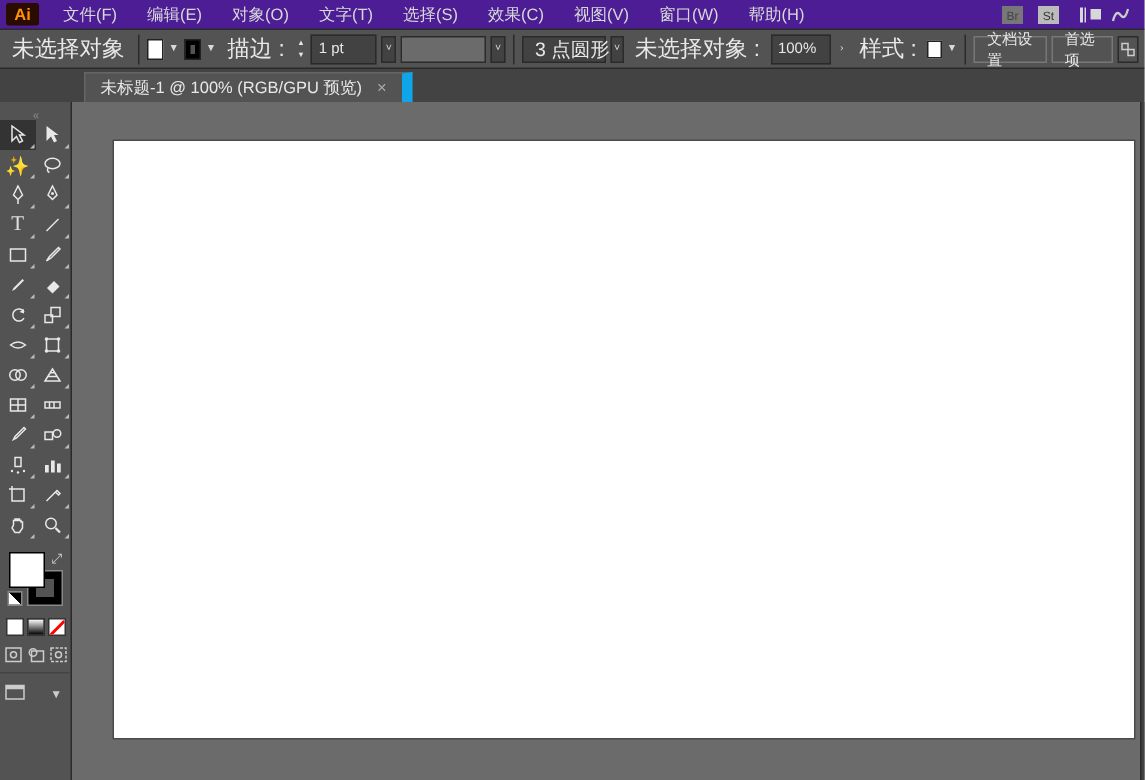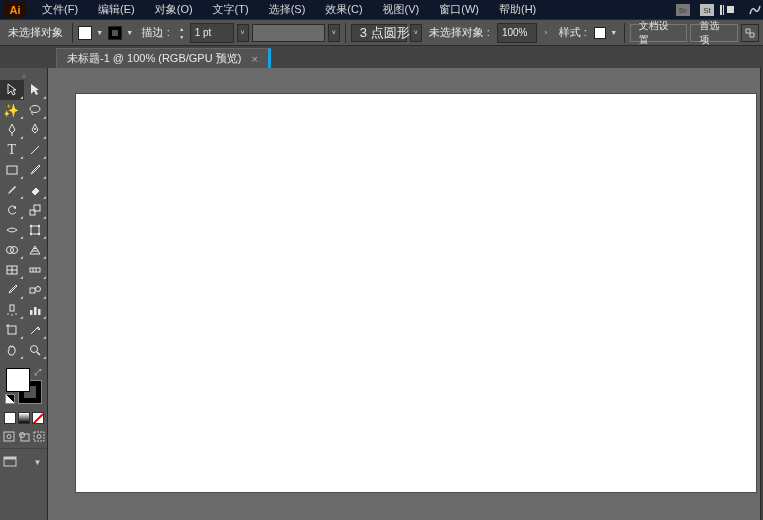--- a/index.html
+++ b/index.html
@@ -1,50 +1,50 @@
 <!DOCTYPE html>
 <html><head>
 <meta charset="utf-8">
 <style>
   * { box-sizing: border-box; margin: 0; padding: 0; }
   body { font-family: "Microsoft YaHei", "Segoe UI", sans-serif; font-size: 11px; background: #535353; color: #d8d8d8; width: 763px; height: 520px; overflow: hidden; position: relative; }
   
   
-  .menubar { display: flex; align-items: center; height: 20px; background: #0f172a; border-bottom: 1px solid #2a2a2a; padding-left: 4px; gap: 0; }
+  .menubar { display: flex; align-items: center; height: 20px; background: #4c1d95; border-bottom: 1px solid #2a2a2a; padding-left: 4px; gap: 0; }
   .app-icon { width: 22px; height: 15px; background: #2a0b00; color: #ff9300; font-weight: bold; font-size: 11px; display: flex; align-items: center; justify-content: center; border-radius: 2px; margin-right: 6px; }
   .menu-item { padding: 2px 10px; cursor: pointer; font-size: 11px; }
   .menu-spacer { flex: 1; }
-  .menu-icon-btn { width: 22px; height: 18px; display: flex; align-items: center; justify-content: flex-end; margin: 0 1px; cursor: pointer; color: #888; }
+  .menu-icon-btn { width: 22px; height: 18px; display: flex; align-items: center; justify-content: flex-start; margin: 0 1px; cursor: pointer; color: #888; }
   .layout-btn { display: flex; align-items: center; gap: 1px; padding: 0 4px; }
   .layout-btn span { display: inline-block; background: #d8d8d8; }
   
   
   .controlbar { display: flex; align-items: center; height: 26px; background: #535353; border-bottom: 1px solid #2a2a2a; padding: 0 4px; gap: 3px; }
-  .cb-label { font-size: 11px; color: #e8e8e8; padding: 0 4px; white-space: nowrap; }
+  .cb-label { font-size: 15px; color: #e8e8e8; padding: 0 4px; white-space: nowrap; }
   .cb-swatch { width: 14px; height: 14px; border: 1px solid #222; }
   .cb-swatch-fill { background: #fff; }
   .cb-swatch-stroke { background: #000; position: relative; }
   .cb-swatch-stroke::after { content: ''; position: absolute; inset: 3px; background: #535353; }
   .cb-dropdown-arrow { width: 10px; height: 15px; display: flex; align-items: center; justify-content: center; font-size: 7px; color: #d8d8d8; cursor: pointer; }
   .cb-spinner { display: flex; flex-direction: column; width: 10px; height: 16px; }
   .cb-spinner div { flex: 1; display: flex; align-items: center; justify-content: center; font-size: 5px; cursor: pointer; color: #e8e8e8; }
   .cb-input { width: 44px; height: 20px; background: #424242; border: 1px solid #2a2a2a; color: #e8e8e8; font-size: 10px; padding: 0 4px; }
   .cb-swatch-large { width: 74px; height: 18px; background: #6b6b6b; border: 1px solid #2a2a2a; }
   .cb-brush-preview { width: 56px; height: 18px; background: #424242; border: 1px solid #2a2a2a; display: flex; align-items: center; padding: 0 4px; gap: 4px; }
   .cb-brush-dot { width: 4px; height: 4px; border-radius: 50%; background: #d8d8d8; }
   .cb-brush-label { font-size: 13px; color: #e8e8e8; white-space: nowrap; }
   .cb-chev { width: 12px; height: 18px; background: #424242; border: 1px solid #2a2a2a; display:flex; align-items:center; justify-content:center; font-size:7px; cursor:pointer; }
   .cb-sep { width: 1px; height: 20px; background: #2a2a2a; margin: 0 2px; }
   .cb-btn { height: 18px; padding: 0 8px; background: #535353; border: 1px solid #777; color: #e8e8e8; font-size: 10px; cursor: pointer; display:flex; align-items:center; }
   .cb-sample { width: 12px; height: 12px; background: #fff; border: 1px solid #222; }
   .cb-small-icon { width: 18px; height:18px; display:flex; align-items:center; justify-content:center; border:1px solid #2a2a2a; background:#535353; cursor:pointer; }
   
   
   .tabbar { display: flex; align-items: flex-end; height: 22px; background: #434343; padding-left: 56px; }
-  .tab { display: flex; align-items: center; height: 20px; background: #535353; border-top: 1px solid #666; border-left: 1px solid #666; border-right: 3px solid #0ea5e9; padding: 0 10px; gap: 10px; font-size: 11px; color: #e8e8e8; }
+  .tab { display: flex; align-items: center; height: 20px; background: #535353; border-top: 1px solid #666; border-left: 1px solid #666; border-right: 7px solid #0ea5e9; padding: 0 10px; gap: 10px; font-size: 11px; color: #e8e8e8; }
   .tab-close { font-size: 11px; cursor: pointer; color: #aaa; }
   
   
   .main { display: flex; height: calc(520px - 20px - 26px - 22px); background: #434343; }
   
   
   .toolbar { width: 48px; background: #535353; border-right: 1px solid #2a2a2a; display: flex; flex-direction: column; padding-top: 4px; }
   .tool-grip { height: 8px; display: flex; align-items: center; justify-content: center; }
   .tool-grip::before { content: '‹‹'; font-size: 8px; color: #888; letter-spacing: -1px; }
   .tool-row { display: flex; height: 20px; }

